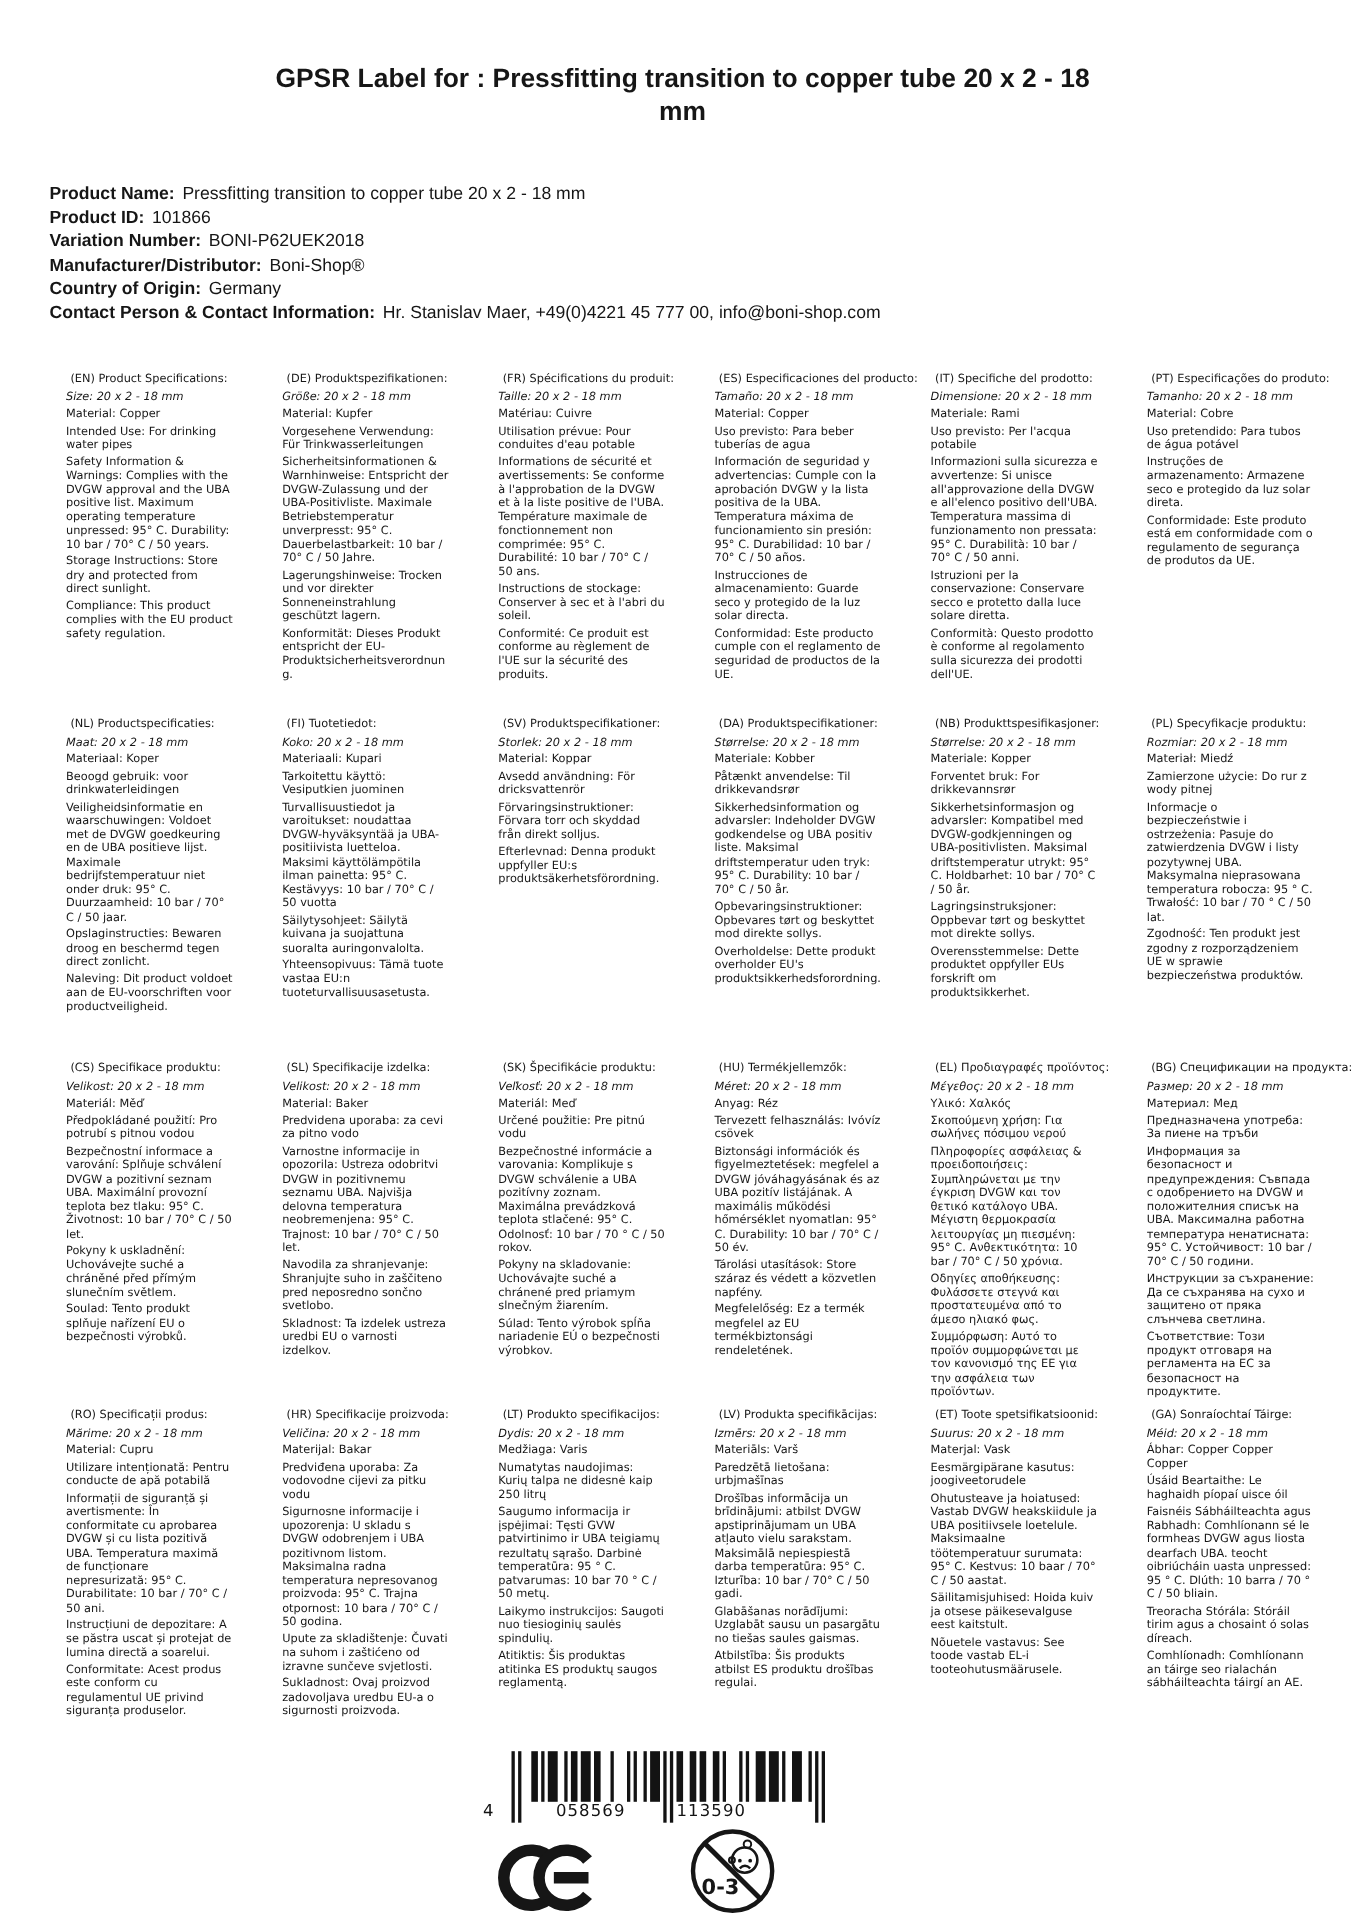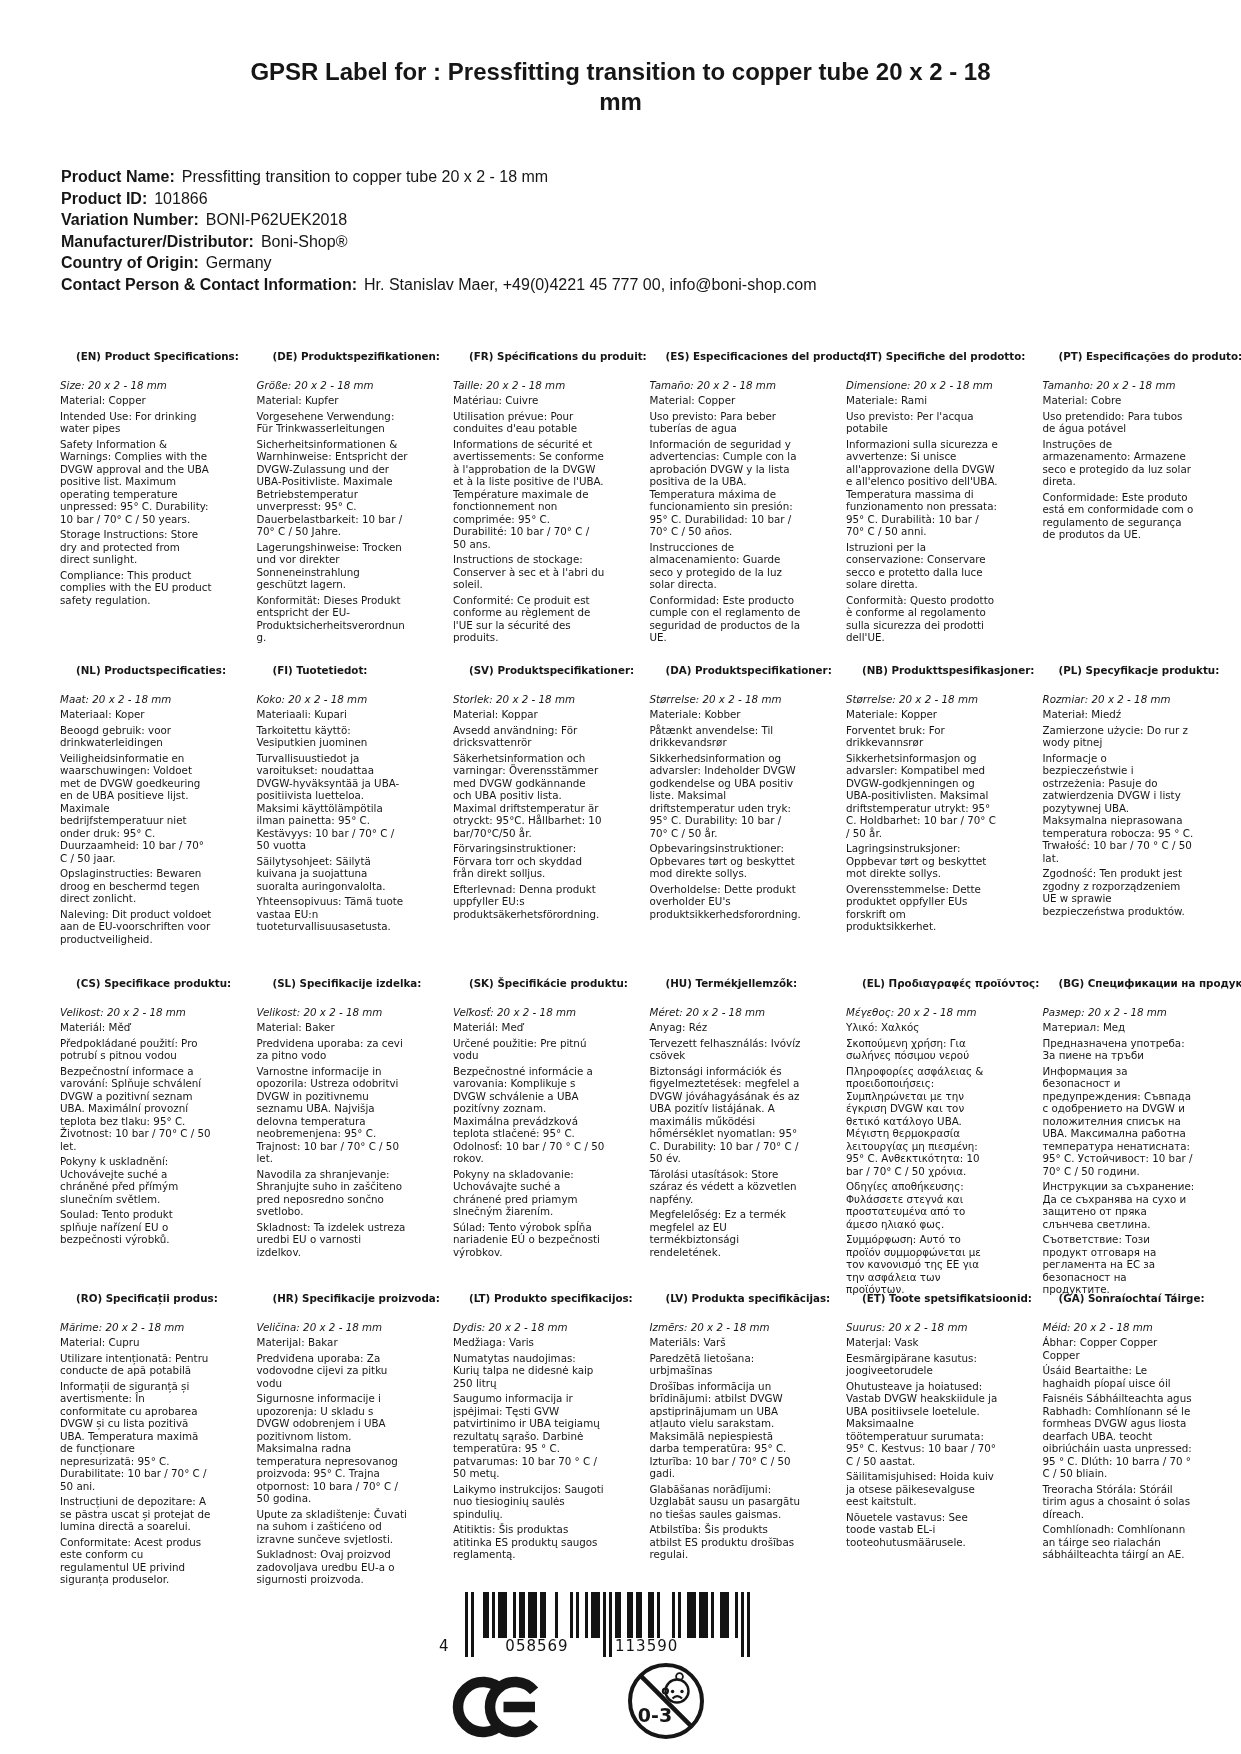--- a/index.html
+++ b/index.html
@@ -1,30 +1,30 @@
 <!DOCTYPE html>
 <html><head>
 <meta charset="utf-8">
 <style>
   html,body{margin:0;padding:0;background:#888;}
   .page{position:relative;width:1241px;height:1754px;background:#ffffff;overflow:hidden;
         font-family:"DejaVu Sans",sans-serif;color:#161616;margin:0 auto;}
   .title{position:absolute;top:41px;left:0;width:100%;text-align:center;
          font-family:"Liberation Sans",sans-serif;font-weight:bold;font-size:24px;line-height:30px;}
   .title span{display:block;}
-  .info{position:absolute;top:166px;left:61px;font-family:"Liberation Sans",sans-serif;
+  .info{position:absolute;top:166px;left:45px;font-family:"Liberation Sans",sans-serif;
         font-size:16px;line-height:21.5px;}
   .info-line b{font-weight:bold;margin-right:7px;}
   .row{position:absolute;left:60px;display:flex;gap:44.5px;}
   .row:nth-of-type(1){top:334px;}
   .row:nth-of-type(2){top:648px;}
   .row:nth-of-type(3){top:961px;}
   .row:nth-of-type(4){top:1276px;}
   .cell{flex:0 0 152px;width:152px;font-size:10.3px;line-height:12.5px;}
-  .cell h3{margin:16px;font-size:10.3px;line-height:12.5px;font-weight:bold;white-space:nowrap;}
+  .cell h3{margin:4px;font-size:10.3px;line-height:12.5px;font-weight:normal;white-space:nowrap;}
   .cell p{margin:3px 0 0 0;overflow-wrap:break-word;}
   .cell p:first-of-type{margin-top:0;font-style:italic;}
   .barcode{position:absolute;left:465px;top:1592px;width:285px;height:65px;}
   .bar{position:absolute;top:0;background:#131313;}
   .bc-digit{position:absolute;font-size:15px;line-height:16px;color:#131313;}
   .bc-first{left:-26px;top:46px;}
   .bc-g1{left:9px;top:46px;width:126px;text-align:center;letter-spacing:1px;}
   .bc-g2{left:150px;top:46px;width:126px;text-align:left;letter-spacing:1px;}
   .ce-mark{position:absolute;left:452px;top:1676px;}
   .age-symbol{position:absolute;left:626px;top:1661px;}
@@ -122,21 +122,20 @@
           <p>Tarkoitettu käyttö: Vesiputkien juominen</p>
           <p>Turvallisuustiedot ja varoitukset: noudattaa DVGW-hyväksyntää ja UBA-positiivista luetteloa. Maksimi käyttölämpötila ilman painetta: 95° C. Kestävyys: 10 bar / 70° C / 50 vuotta</p>
           <p>Säilytysohjeet: Säilytä kuivana ja suojattuna suoralta auringonvalolta.</p>
           <p>Yhteensopivuus: Tämä tuote vastaa EU:n tuoteturvallisuusasetusta.</p>
         </div>
         <div class="cell">
           <h3>(SV) Produktspecifikationer:</h3>
           <p>Storlek: 20 x 2 - 18 mm</p>
           <p>Material: Koppar</p>
           <p>Avsedd användning: För dricksvattenrör</p>
-          <p>Säkerhetsinformation och varningar: Överensstämmer med DVGW godkännande och UBA positiv lista. Maximal driftstemperatur är otryckt: 95°C. Hållbarhet: 10 bar/70°C/50 år.</p>
           <p>Förvaringsinstruktioner: Förvara torr och skyddad från direkt solljus.</p>
           <p>Efterlevnad: Denna produkt uppfyller EU:s produktsäkerhetsförordning.</p>
         </div>
         <div class="cell">
           <h3>(DA) Produktspecifikationer:</h3>
           <p>Størrelse: 20 x 2 - 18 mm</p>
           <p>Materiale: Kobber</p>
           <p>Påtænkt anvendelse: Til drikkevandsrør</p>
           <p>Sikkerhedsinformation og advarsler: Indeholder DVGW godkendelse og UBA positiv liste. Maksimal driftstemperatur uden tryk: 95° C. Durability: 10 bar / 70° C / 50 år.</p>
           <p>Opbevaringsinstruktioner: Opbevares tørt og beskyttet mod direkte sollys.</p>

